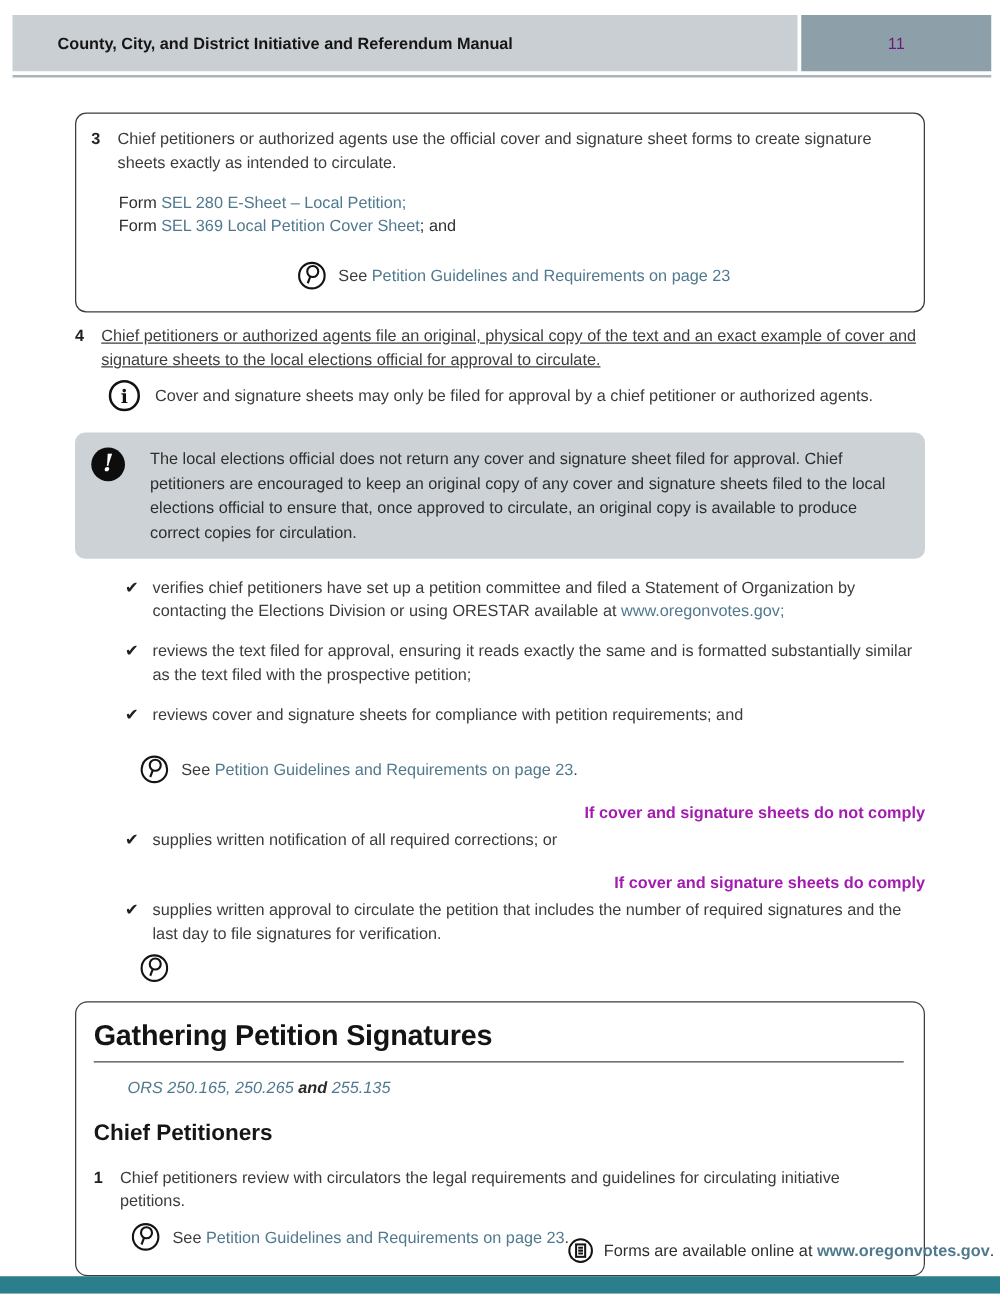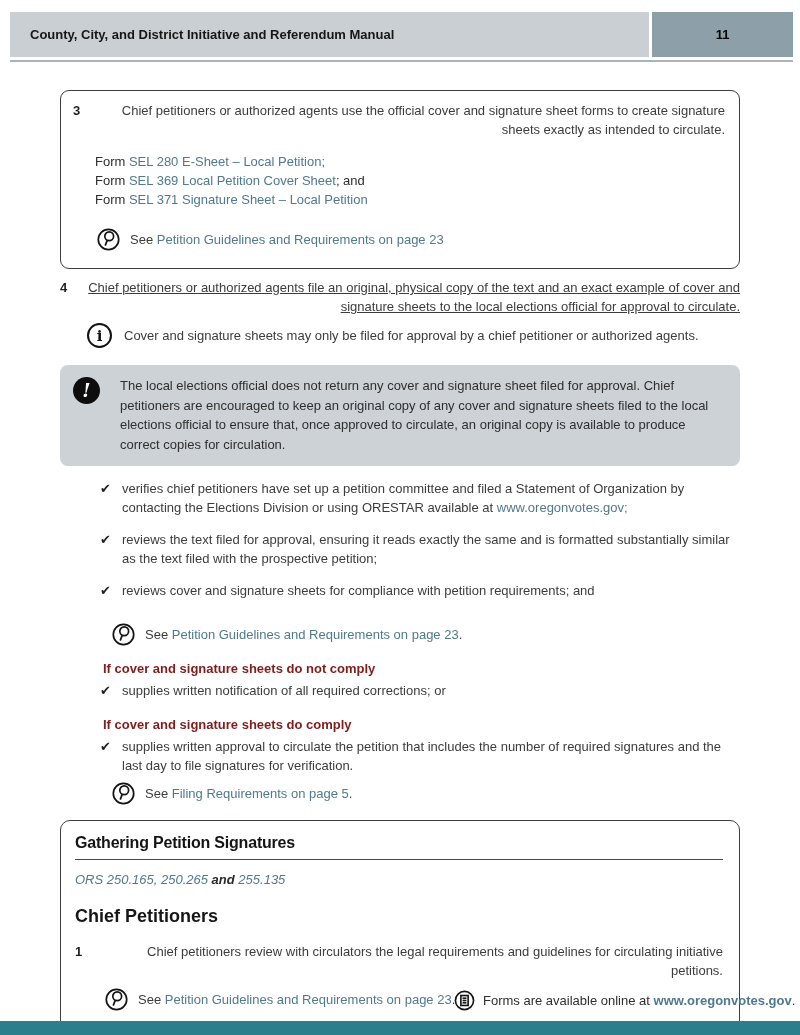--- a/index.html
+++ b/index.html
@@ -4,35 +4,35 @@
 <style>
   * { margin:0; padding:0; box-sizing:border-box; }
   html,body { width:800px; height:1035px; background:#ffffff; }
   body {
     font-family:"Liberation Sans", sans-serif;
     font-size:13px; color:#3c3c3c; position:relative; overflow:hidden;
   }
 
   
   .page-header { position:absolute; top:12px; left:10px; width:783px; height:45px; display:flex; gap:3px; }
-  .header-title-bar { flex:1; background:#c9cfd3; display:flex; align-items:center; padding-left:20px;
+  .header-title-bar { flex:1; background:#c9cfd3; display:flex; align-items:center; padding-left:36px;
     font-weight:bold; color:#161616; }
-  .header-page-box { width:141px; background:#8da0aa; display:flex; align-items:center; justify-content:center;
-    font-weight:bold; color:#000000; }
+  .header-page-box { width:152px; background:#8da0aa; display:flex; align-items:center; justify-content:center;
+    font-weight:normal; color:#701a75; }
   .header-underline { position:absolute; top:60px; left:10px; width:783px; height:2px; background:#a9b3b9; }
 
   
   .content { position:absolute; top:90px; left:60px; width:680px; }
 
   .rounded-box { border:1.5px solid #3d3d3d; border-radius:9px; }
   .box1 { padding:10px 14px 14px 12px; }
 
   .num-item { display:flex; line-height:19px; }
   .num-item .num { font-weight:bold; color:#1f1f1f; width:21px; flex:none; }
-  .num-item .ntext { max-width:632px;text-align:right; }
+  .num-item .ntext { max-width:632px; }
 
   .forms-block { margin:13px 0 0 22px; line-height:19px; color:#2e2e2e; }
   a.doclink, .doclink { color:#50798e; text-decoration:none; cursor:pointer; }
 
   .see-row { display:flex; align-items:center; gap:10px; line-height:19px; }
   .see-row .mag { flex:none; width:23px; height:25px; }
 
   .item4 { margin-top:9px; }
   .item4 .ntext { max-width:668px;text-decoration:underline; }
 
@@ -49,28 +49,28 @@
 
   .after-para { margin-top:11px; line-height:19px; max-width:680px; }
   .bold-inline { font-weight:bold; color:#1f1f1f; }
 
   .check-item { display:flex; margin:13px 0 0 40px; line-height:19px; }
   .check-item .check { width:22px; flex:none; color:#1f1f1f; font-size:13px; }
   .check-item .ctext { max-width:618px; }
   .check-item.tight { margin-top:3px; }
 
   .see-indent1 { margin:22px 0 0 52px; }
-  .comply-head { font-weight:bold; color:#7f1d1d; margin:13px 0 0 43px; line-height:18px; }
+  .comply-head { font-weight:bold; color:#a21caf; margin:13px 0 0 92px; line-height:18px;text-align:right; }
   .see-indent2 { margin:6px 0 0 52px; }
 
   
   .section-box { margin-top:14px; padding:13px 16px 16px 14px; border-radius:10px; }
-  .section-title { font-size:16px; font-weight:bold; color:#141414; letter-spacing:-0.2px; }
+  .section-title { font-size:23px; font-weight:bold; color:#141414; letter-spacing:-0.2px; }
   .section-rule { border:none; border-top:1.6px solid #4a4a4a; margin:7px 0 11px 0; }
-  .ors-line { font-style:italic; color:#50798e; line-height:18px; }
+  .ors-line { margin-left:27px; font-style:italic; color:#50798e; line-height:18px; }
   .ors-and { color:#2a2a2a; font-weight:bold; }
   .sub-heading { margin-top:17px; font-size:18px; font-weight:bold; color:#161616; }
   .g-item { margin-top:15px; }
   .g-item .ntext { max-width:630px; }
   .see-indent3 { margin:7px 0 2px 30px; }
 
   
   .page-footer { position:absolute; top:990px; left:454px; display:flex; align-items:center; gap:8px;
     line-height:19px; color:#2e2e2e; }
   .footer-link { color:#50798e; font-weight:bold;text-align:right; }
@@ -100,25 +100,22 @@
       <span class="num">3</span>
       <span class="ntext">Chief petitioners or authorized agents use the official cover and signature sheet forms to create signature sheets exactly as intended to circulate.</span>
     </div>
     <div class="forms-block">
       <div>
         <span>Form </span><span class="doclink">SEL 280 E-Sheet – Local Petition;</span><span></span>
       </div>
       <div>
         <span>Form </span><span class="doclink">SEL 369 Local Petition Cover Sheet</span><span>; and</span>
       </div>
-      <div>
-        <span>Form </span><span class="doclink">SEL 371 Signature Sheet – Local Petition</span><span></span>
-      </div>
-    </div>
-    <div class="see-row" style="margin:18px 0 2px 24px;">
+    </div>
+    <div class="see-row" style="margin:18px 0 2px 24px;justify-content:center;">
       <span class="mag">
         <svg width="23" height="25" viewBox="0 0 23 25">
           <circle class="stroke" cx="11.5" cy="12.5" r="10.2"></circle>
           <circle class="stroke" cx="12.2" cy="9.2" r="4.4"></circle>
           <line class="stroke" x1="10.3" y1="13.1" x2="8.2" y2="18.6"></line>
         </svg>
       </span>
       <span><span>See </span><span class="doclink">Petition Guidelines and Requirements on page 23</span><span></span></span>
     </div>
   </div>
@@ -177,21 +174,20 @@
     </div>
 
     <div class="see-row see-indent2">
       <span class="mag">
         <svg width="23" height="25" viewBox="0 0 23 25">
           <circle class="stroke" cx="11.5" cy="12.5" r="10.2"></circle>
           <circle class="stroke" cx="12.2" cy="9.2" r="4.4"></circle>
           <line class="stroke" x1="10.3" y1="13.1" x2="8.2" y2="18.6"></line>
         </svg>
       </span>
-      <span><span>See </span><span class="doclink">Filing Requirements on page 5</span><span>.</span></span>
     </div>
   </div>
 
   <div class="rounded-box section-box">
     <div class="section-title">Gathering Petition Signatures</div>
     <hr class="section-rule">
     <div class="ors-line"><span>ORS 250.165, 250.265 </span><span class="ors-and">and</span><span> 255.135</span></div>
     <div class="sub-heading">Chief Petitioners</div>
 
     <div class="num-item g-item">

